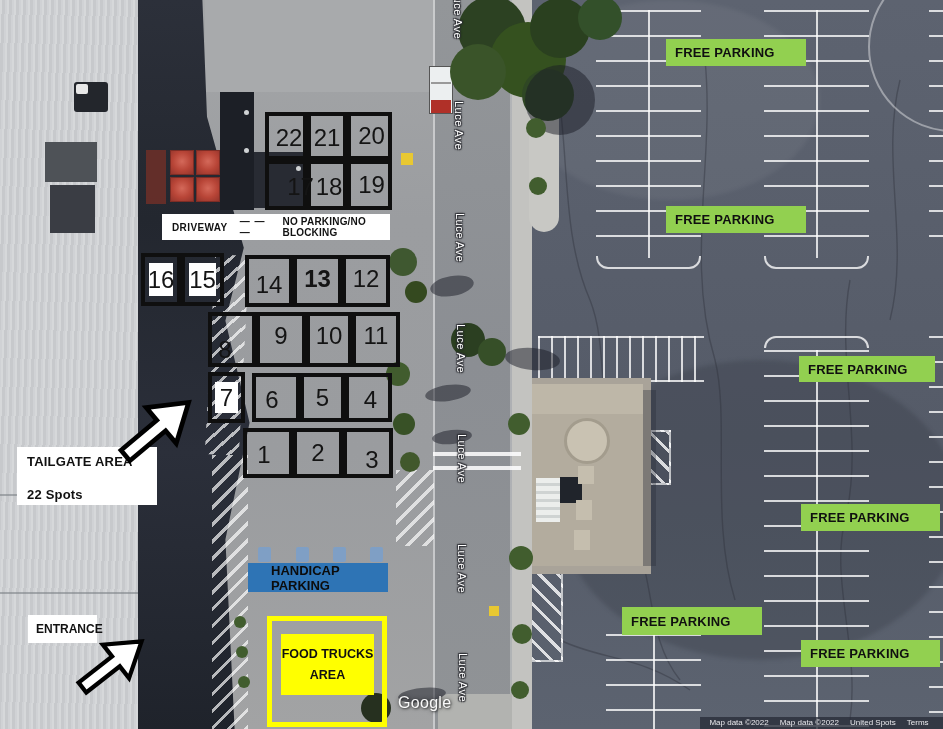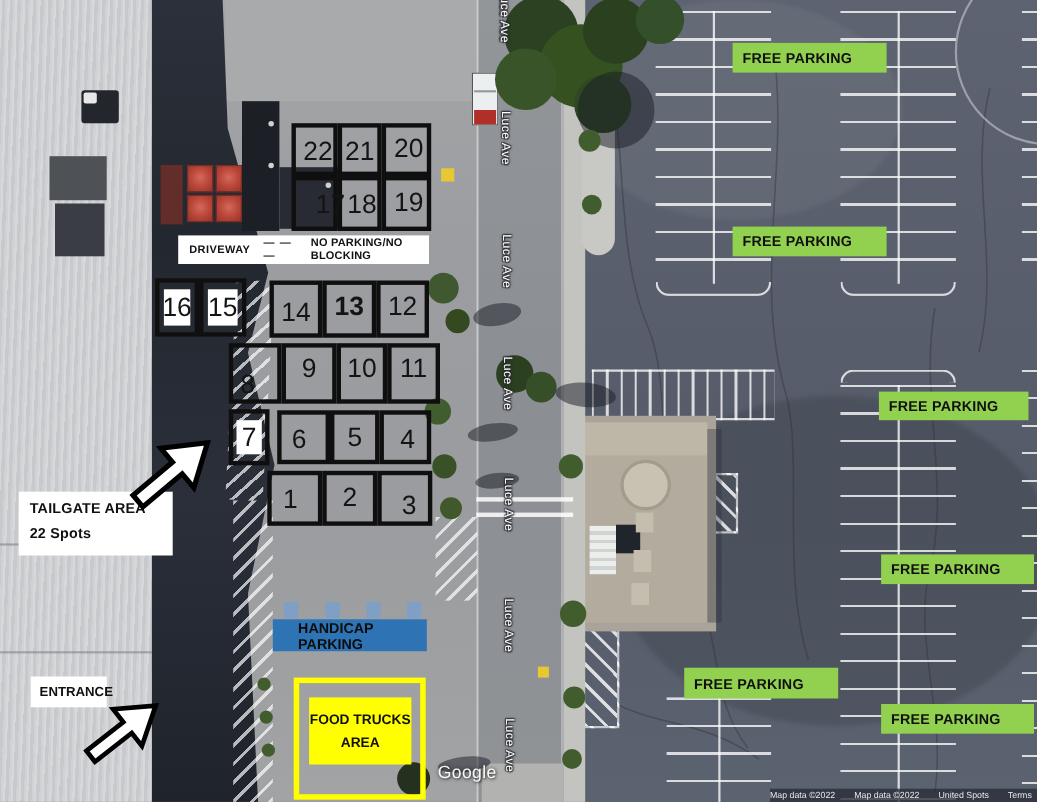--- a/index.html
+++ b/index.html
@@ -54,34 +54,34 @@
       text-shadow:-1px -1px 1px rgba(45,47,52,.9),1px -1px 1px rgba(45,47,52,.9),
                   -1px 1px 1px rgba(45,47,52,.9),1px 1px 1px rgba(45,47,52,.9),0 0 3px rgba(0,0,0,.6);}
   .white-label{background:#fff;color:#111;}
   #driveway-label{left:162px;top:214px;width:228px;height:26px;display:flex;align-items:center;
       font-size:10px;font-weight:600;}
   #driveway-label .dl1{padding-left:10px;letter-spacing:.4px;}
   #driveway-label .dashes{margin:0 12px;font-weight:700;letter-spacing:1px;}
   #driveway-label .dl2{letter-spacing:.2px;}
   #tailgate-label{left:17px;top:447px;width:140px;height:58px;padding:7px 0 0 10px;
       font-size:13px;font-weight:700;letter-spacing:.2px;}
-  #tailgate-label .tl2{margin-top:8px;}
+  #tailgate-label .tl2{margin-top:18px;}
   #entrance-label{left:28px;top:615px;width:69px;height:28px;display:flex;align-items:center;
       padding-left:8px;font-size:12px;font-weight:700;}
   #handicap-label{left:248px;top:563px;width:140px;height:29px;background:#2e74b5;color:#0c0c0c;
       display:flex;align-items:center;padding-left:23px;font-size:13px;font-weight:600;}
   #food-outer{left:267px;top:616px;width:120px;height:111px;border:5px solid #ffff00;}
   #food-inner{left:281px;top:634px;width:93px;height:61px;background:#ffff00;color:#111;
       display:flex;flex-direction:column;align-items:center;justify-content:center;gap:7px;
       font-size:12.5px;font-weight:700;text-align:center;}
   .arrow-svg{overflow:visible;}
   #google-wm{left:398px;top:694px;color:rgba(255,255,255,.96);font-size:16px;font-weight:500;
       letter-spacing:.3px;text-shadow:0 0 4px rgba(0,0,0,.65),1px 1px 2px rgba(0,0,0,.5);}
   #attrib{left:700px;top:717px;width:243px;height:12px;background:rgba(40,44,56,.78);
-      display:flex;align-items:center;justify-content:space-between;gap:11px;padding-right:5px;
+      display:flex;align-items:center;justify-content:center;gap:11px;padding-right:5px;
       font-size:8px;color:#e8e8ec;white-space:nowrap;}
   #attrib span{line-height:12px;}
 </style>
 </head>
 <body>
 
 <div id="stage">
 
   <div class="abs lot-right"></div>
   <div class="abs wash" style="left:560px;top:360px;width:400px;height:300px;background:rgba(35,40,52,.22);"></div>

